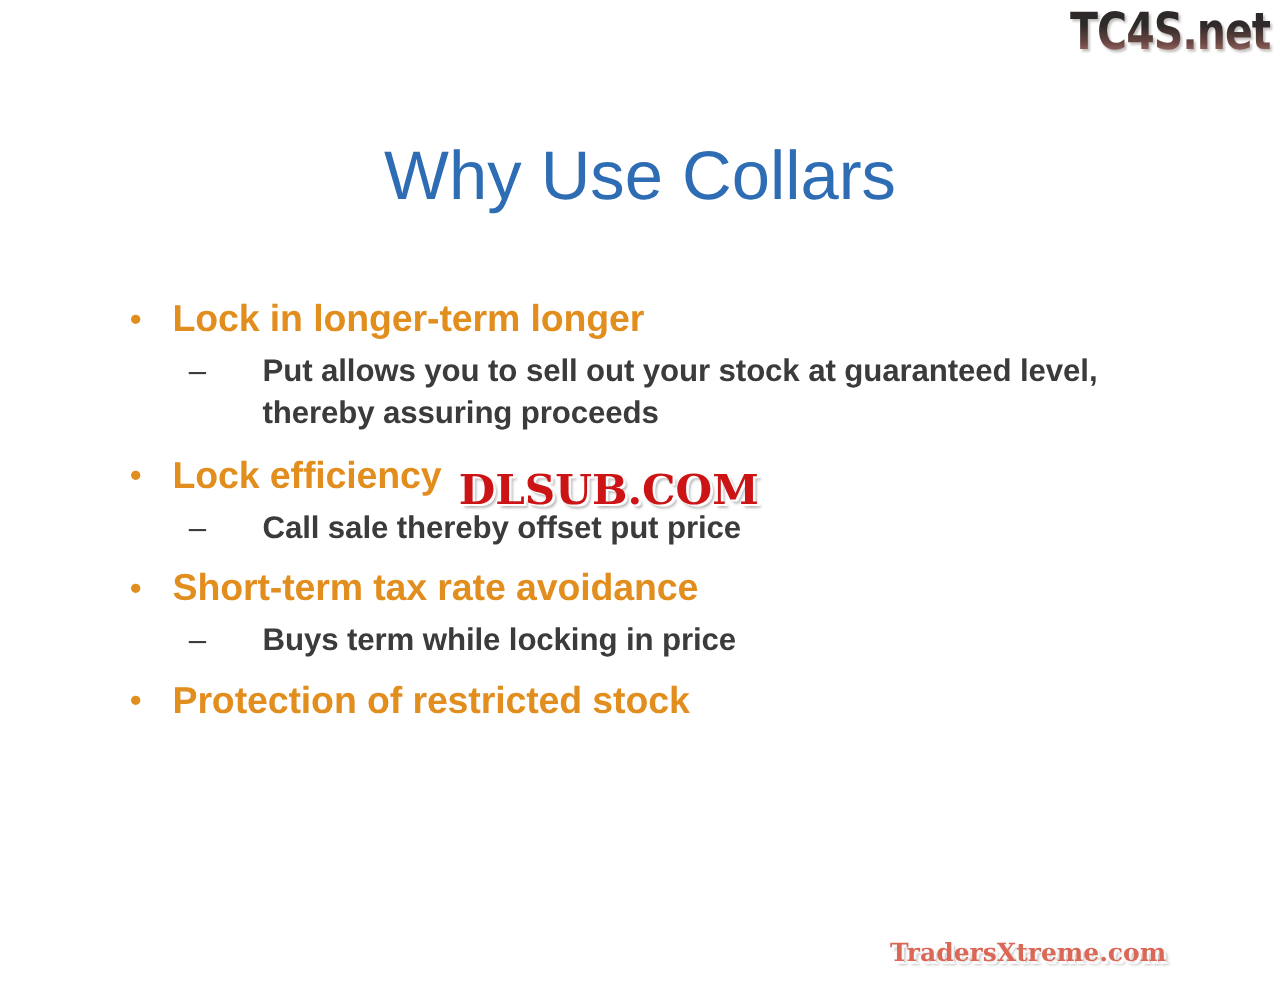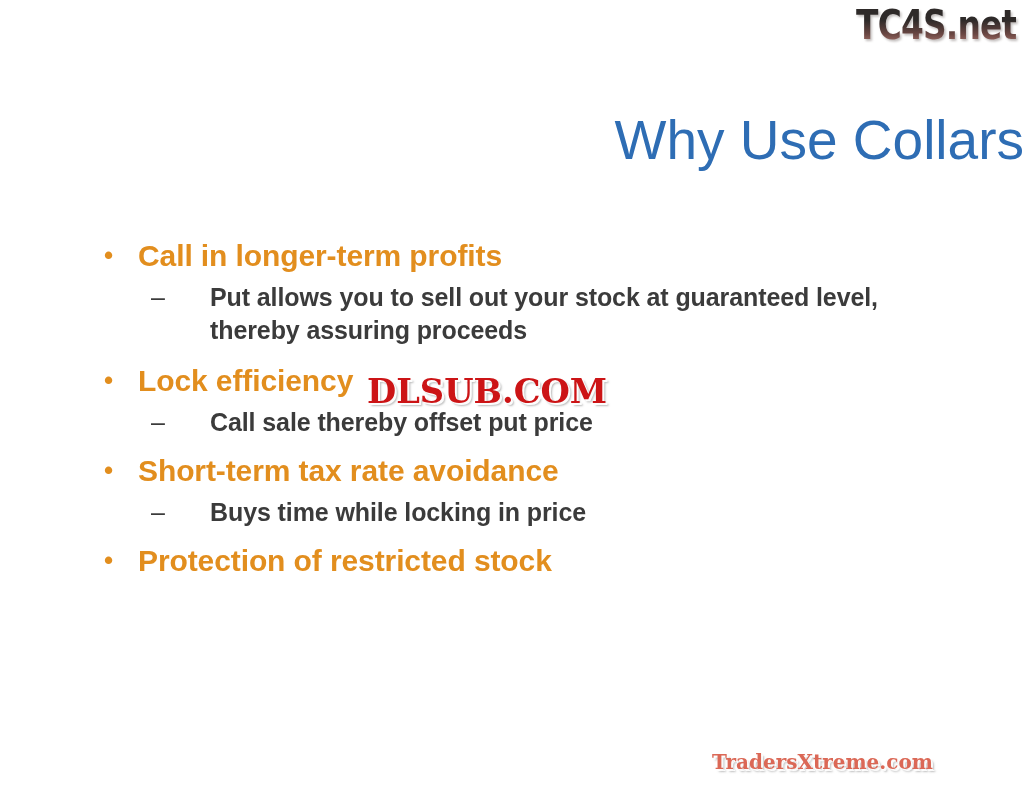--- a/index.html
+++ b/index.html
@@ -45,21 +45,21 @@
     white-space: nowrap;
     filter: drop-shadow(2px 2px 1px rgba(120,110,108,0.45));
   }
 
   
   .slide-title {
     position: absolute;
     left: 0;
     top: 108px;
     width: 1024px;
-    text-align: right;
+    text-align: center;
     font-family: "Liberation Sans", sans-serif;
     font-weight: normal;
     font-size: 55px;
     line-height: 64px;
     color: #2E6DB4;
     letter-spacing: 0px;
   }
 
   
   .body {
@@ -159,21 +159,21 @@
 <div class="slide">
 
   <div class="tc4s-logo">TC4S.net</div>
 
   <div class="slide-title">Why Use Collars</div>
 
   <div class="body">
 
     <div class="lvl1">
       <span class="marker">•</span>
-      <span>Call in longer-term profits</span>
+      <span>Lock in longer-term longer</span>
     </div>
     <div class="lvl2 gap-after">
       <span class="marker">–</span>
       <span class="txt">Put allows you to sell out your stock at guaranteed level,</span>
       <span class="txt">thereby assuring proceeds</span>
     </div>
 
     <div class="lvl1">
       <span class="marker">•</span>
       <span>Lock efficiency</span>
@@ -182,21 +182,21 @@
       <span class="marker">–</span>
       <span class="txt">Call sale thereby offset put price</span>
     </div>
 
     <div class="lvl1">
       <span class="marker">•</span>
       <span>Short-term tax rate avoidance</span>
     </div>
     <div class="lvl2 gap-after2">
       <span class="marker">–</span>
-      <span class="txt">Buys time while locking in price</span>
+      <span class="txt">Buys term while locking in price</span>
     </div>
 
     <div class="lvl1">
       <span class="marker">•</span>
       <span>Protection of restricted stock</span>
     </div>
 
   </div>
 
   <div class="dlsub">DLSUB.COM</div>

